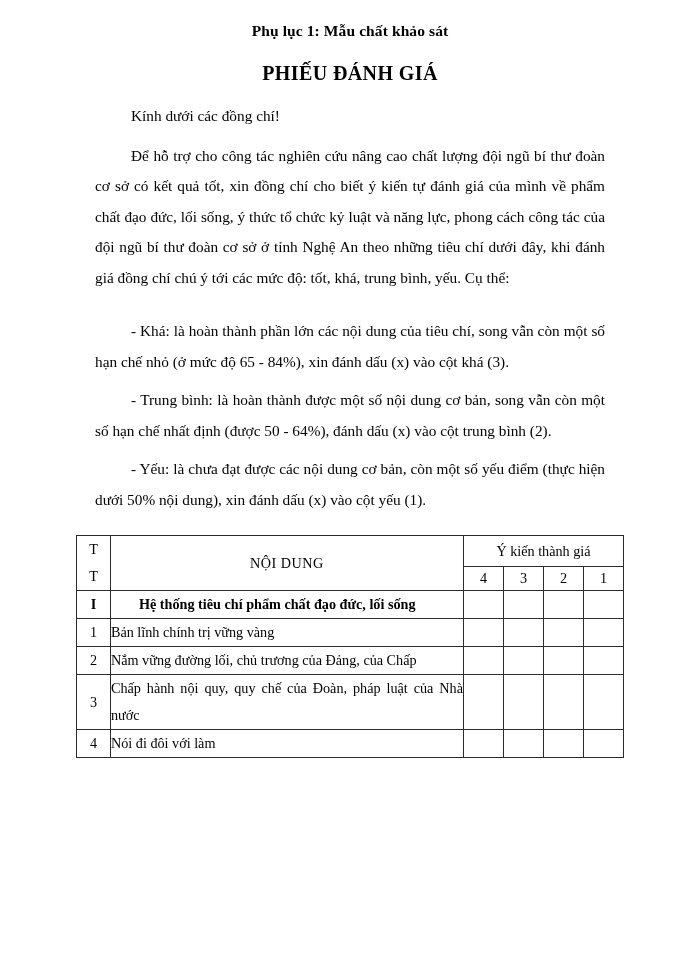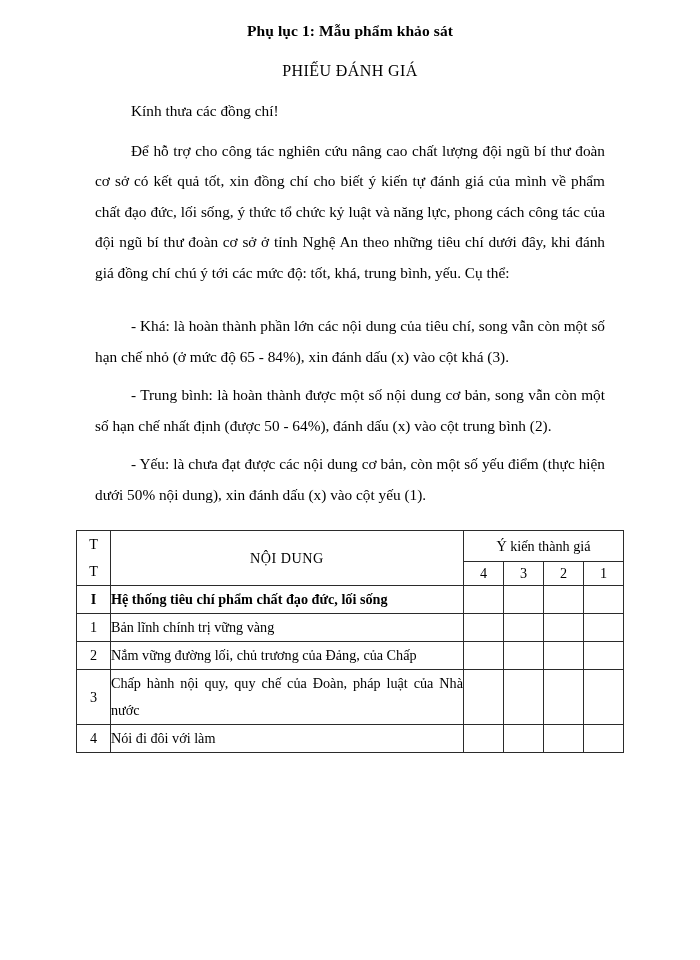--- a/index.html
+++ b/index.html
@@ -34,22 +34,22 @@
   .title-block {
     text-align: center;
     margin-top: 22px;
   }
   .appendix-title {
     font-size: 15.5px;
     font-weight: bold;
     letter-spacing: 0.1px;
   }
   .doc-title {
-    font-size: 16px;
-    font-weight: normal;
+    font-size: 20px;
+    font-weight: bold;
     margin-top: 22px;
     letter-spacing: 0.4px;
   }
 
   .body-block {
     margin: 0 auto;
     width: 510px;
     margin-top: 16px;
   }
 
@@ -133,39 +133,39 @@
     height: 27px;
   }
   td.tt-cell.bold { font-weight: bold; }
 
   td.content-cell {
     text-align: justify;
     padding: 3px 7px 3px 7px;
     line-height: 27px;
     font-size: 14.4px;
   }
-  td.content-cell.bold { font-weight: bold; }
+  td.content-cell.bold { font-weight: bold; padding-left: 28px; }
   td.score-cell { }
 
   tr.row-tall td { height: 54px; }
   tr.row-std td  { height: 27px; }
 </style>
 </head>
 <body>
 
 <div class="page">
 
 
   <div class="title-block">
-    <div class="appendix-title">Phụ lục 1: Mẫu phẩm khảo sát</div>
+    <div class="appendix-title">Phụ lục 1: Mẫu chất khảo sát</div>
     <div class="doc-title">PHIẾU ĐÁNH GIÁ</div>
   </div>
 
   <div class="body-block">
-    <p class="para greet">Kính thưa các đồng chí!</p>
+    <p class="para greet">Kính dưới các đồng chí!</p>
     <p class="para intro">Để hỗ trợ cho công tác nghiên cứu nâng cao chất lượng đội ngũ bí thư đoàn cơ sở có kết quả tốt, xin đồng chí cho biết ý kiến tự đánh giá của mình về phẩm chất đạo đức, lối sống, ý thức tổ chức kỷ luật và năng lực, phong cách công tác của đội ngũ bí thư đoàn cơ sở ở tỉnh Nghệ An theo những tiêu chí dưới đây, khi đánh giá đồng chí chú ý tới các mức độ: tốt, khá, trung bình, yếu. Cụ thể:</p>
     <p class="para crit">- Khá: là hoàn thành phần lớn các nội dung của tiêu chí, song vẫn còn một số hạn chế nhỏ (ở mức độ 65 - 84%), xin đánh dấu (x) vào cột khá (3).</p>
     <p class="para crit">- Trung bình: là hoàn thành được một số nội dung cơ bản, song vẫn còn một số hạn chế nhất định (được 50 - 64%), đánh dấu (x) vào cột trung bình (2).</p>
     <p class="para crit-last">- Yếu: là chưa đạt được các nội dung cơ bản, còn một số yếu điểm (thực hiện dưới 50% nội dung), xin đánh dấu (x) vào cột yếu (1).</p>
   </div>
 
   <table class="survey">
     <colgroup>
       <col class="col-tt">
       <col class="col-content">

